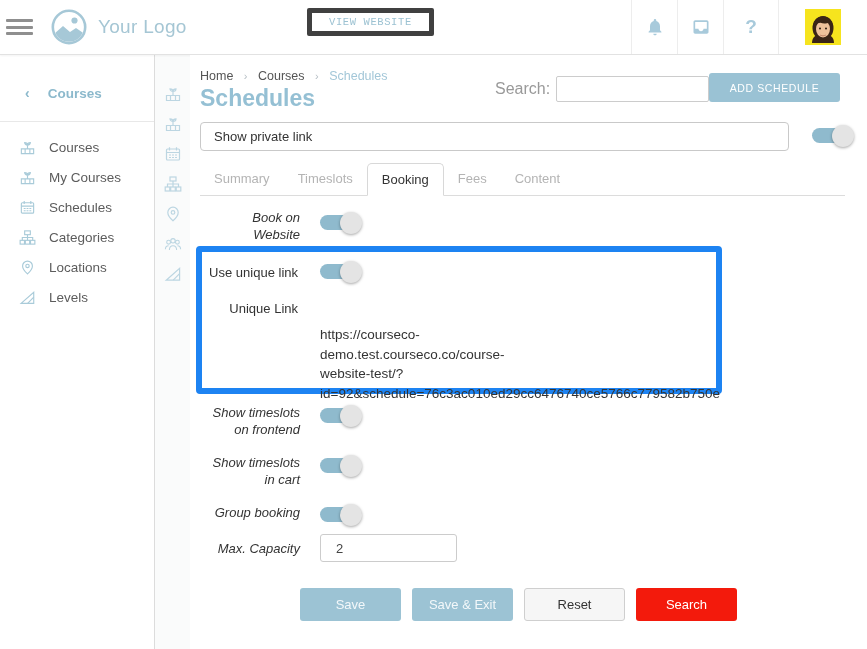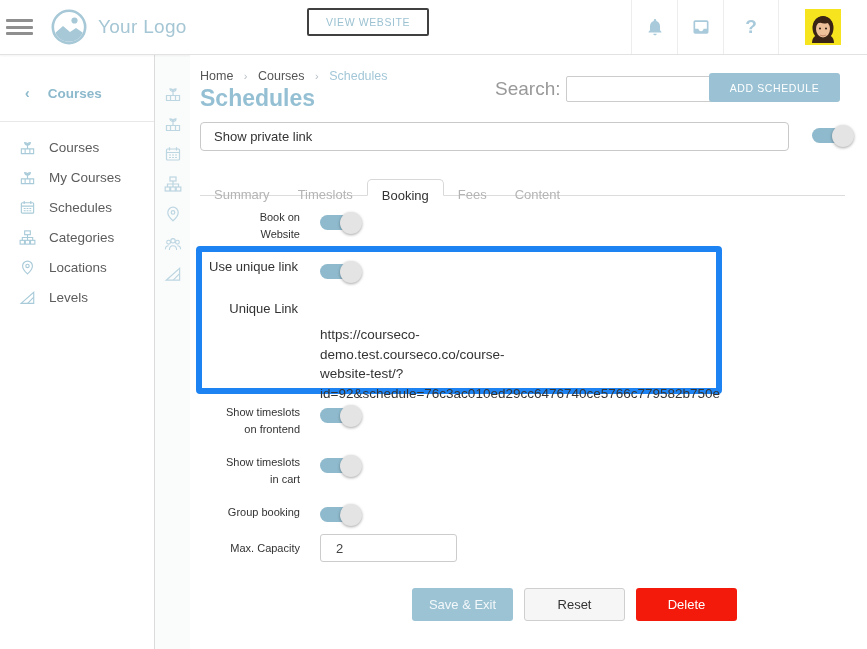--- a/index.html
+++ b/index.html
@@ -7,22 +7,22 @@
     font-family: "Liberation Sans", sans-serif; color:#333; }
 
   
   .topbar { height:55px; background:#fff; border-bottom:1px solid #e2e2e2;
     display:flex; align-items:center; position:relative; box-shadow:0 1px 2px rgba(0,0,0,.05); }
   .hamburger { width:27px; margin-left:6px; cursor:pointer; }
   .hamburger span { display:block; height:3px; background:#8f8f8f; border-radius:1px; margin:3.5px 0; }
   .logo-wrap { display:flex; align-items:center; margin-left:17px; cursor:pointer; }
   .logo-text { font-size:19px; color:#a5c6d4; margin-left:10px; letter-spacing:.3px; }
   .view-website { position:absolute; left:307px; top:8px; height:28px; padding:0 17px;
-    border:2px solid #404040; color:#9cc2d2; background:#fff; font-size:10.5px;
-    letter-spacing:.6px; border-radius:2px; cursor:pointer; font-family:Liberation Sans, sans-serif; }
+    border:5px solid #404040; color:#9cc2d2; background:#fff; font-size:10.5px;
+    letter-spacing:.6px; border-radius:2px; cursor:pointer; font-family:Liberation Mono, monospace; }
   .topbar-right { margin-left:auto; display:flex; align-self:stretch; }
   .tb-cell { width:46px; border-left:1px solid #ededed; display:flex;
     align-items:center; justify-content:center; cursor:pointer; }
   .tb-cell.help { width:55px; font-size:19px; font-weight:bold; color:#a8cadb; }
   .tb-cell.avatar-cell { width:89px; }
   .avatar { width:36px; height:36px; display:block; }
 
   
   .shell { display:flex; height:604px; }
   .sidebar { width:155px; background:#fff; border-right:1px solid #dcdcdc; }
@@ -41,47 +41,47 @@
 
   
   .main { flex:1; position:relative; background:#fff; }
   .breadcrumb { position:absolute; top:14px; left:10px; font-size:12.5px; color:#555; }
   .breadcrumb .sep { color:#b5bec4; margin:0 7px; font-size:11px; }
   .breadcrumb .crumb { cursor:pointer;margin-top:32px; }
   .breadcrumb .crumb.current { color:#a3c7d8; cursor:default; }
   .page-title { position:absolute; top:30px; left:10px; font-size:23px;
     font-weight:bold; color:#95c0d4; }
   .search-group { position:absolute; top:21px; left:305px; display:flex; align-items:center; }
-  .search-group label { color:#999; font-size:19px; }
+  .search-group label { color:#999; font-size:16px; }
   .search-group input { width:153px; height:26px; border:1px solid #ccc;
     border-radius:2px; margin-left:6px; padding:0 6px; font-family:inherit; font-size:13px; }
   .add-btn { position:absolute; top:18px; left:519px; width:131px; height:29px;
     background:#9ac2d4; color:#fff; border:none; border-radius:3px; font-size:10.5px;
     letter-spacing:.6px; cursor:pointer; font-family:inherit; }
   .private-input { position:absolute; top:67px; left:10px; width:589px; height:29px;
     border:1px solid #c9c9c9; border-radius:4px; padding-left:13px; font-size:13px;
     color:#333; font-family:inherit; }
 
   
   .switch { position:absolute; width:33px; height:15px; border-radius:8px;
     background:#8fbacd; cursor:pointer; }
   .switch::after { content:""; position:absolute; right:-9px; top:-3.5px; width:22px;
     height:22px; border-radius:50%; background:#e4e4e4;
     box-shadow:0 1px 3px rgba(0,0,0,.35); }
 
   
   .tabs { position:absolute; top:108px; left:10px; right:22px; height:33px;
     border-bottom:1px solid #dcdcdc; display:flex; }
-  .tab { padding:0 14px; line-height:32px; font-size:13px; color:#b4b4b4; cursor:pointer;margin-top:16px; }
+  .tab { padding:0 14px; line-height:32px; font-size:13px; color:#b4b4b4; cursor:pointer; }
   .tab.active { border:1px solid #d8d8d8; border-bottom:1px solid #fff; background:#fff;
     border-radius:5px 5px 0 0; color:#333; margin-bottom:-1px; }
 
   
-  .flabel { position:absolute; left:0; width:110px; text-align:right; font-size:11px;
-    color:#333; line-height:17px; }
+  .flabel { position:absolute; left:0; width:110px; text-align:right; font-size:13px;
+    color:#333; line-height:17px;font-style:italic; }
   .highlight-box { position:absolute; top:191px; left:6px; width:526px; height:148px;
     border:6px solid #1d83f2; border-radius:4px; }
   .flabel-in { position:absolute; left:0; width:96px; text-align:right; font-size:13px;
     color:#333; line-height:17px; }
   .url-text { position:absolute; left:118px; top:41px; width:378px; font-size:13.5px;
     line-height:19.5px; color:#333;margin-top:32px; }
   .cap-input { position:absolute; top:479px; left:130px; width:137px; height:28px;
     border:1px solid #ccc; border-radius:3px; padding-left:15px; font-size:13px;
     color:#444; font-family:inherit; }
 
@@ -287,21 +287,21 @@
       <div class="tab">Content</div>
     </div>
 
     <div class="flabel" style="top:154px">
       <div>Book on</div>
       <div>Website</div>
     </div>
     <div class="switch" style="top:160px;left:130px"></div>
 
     <div class="highlight-box">
-      <div class="flabel-in" style="top:6px">Use unique link</div>
+      <div class="flabel-in" style="top:12px">Use unique link</div>
       <div class="switch" style="top:12px;left:118px"></div>
       <div class="flabel-in" style="top:48px">Unique Link</div>
       <div class="url-text">
         <div>https://courseco-</div>
         <div>demo.test.courseco.co/course-</div>
         <div>website-test/?</div>
         <div>id=92&amp;schedule=76c3ac010ed29cc6476740ce5766c779582b750e</div>
       </div>
     </div>
 
@@ -316,17 +316,18 @@
       <div>in cart</div>
     </div>
     <div class="switch" style="top:403px;left:130px"></div>
 
     <div class="flabel" style="top:449px">Group booking</div>
     <div class="switch" style="top:452px;left:130px"></div>
 
     <div class="flabel" style="top:485px">Max. Capacity</div>
     <input type="text" class="cap-input" value="2" style="">
 
+    <button class="abtn btn-save">Save</button>
     <button class="abtn btn-save-exit">Save &amp; Exit</button>
     <button class="abtn btn-reset">Reset</button>
-    <button class="abtn btn-delete">Delete</button>
+    <button class="abtn btn-delete">Search</button>
   </main>
 </div>
 
 </body></html>

